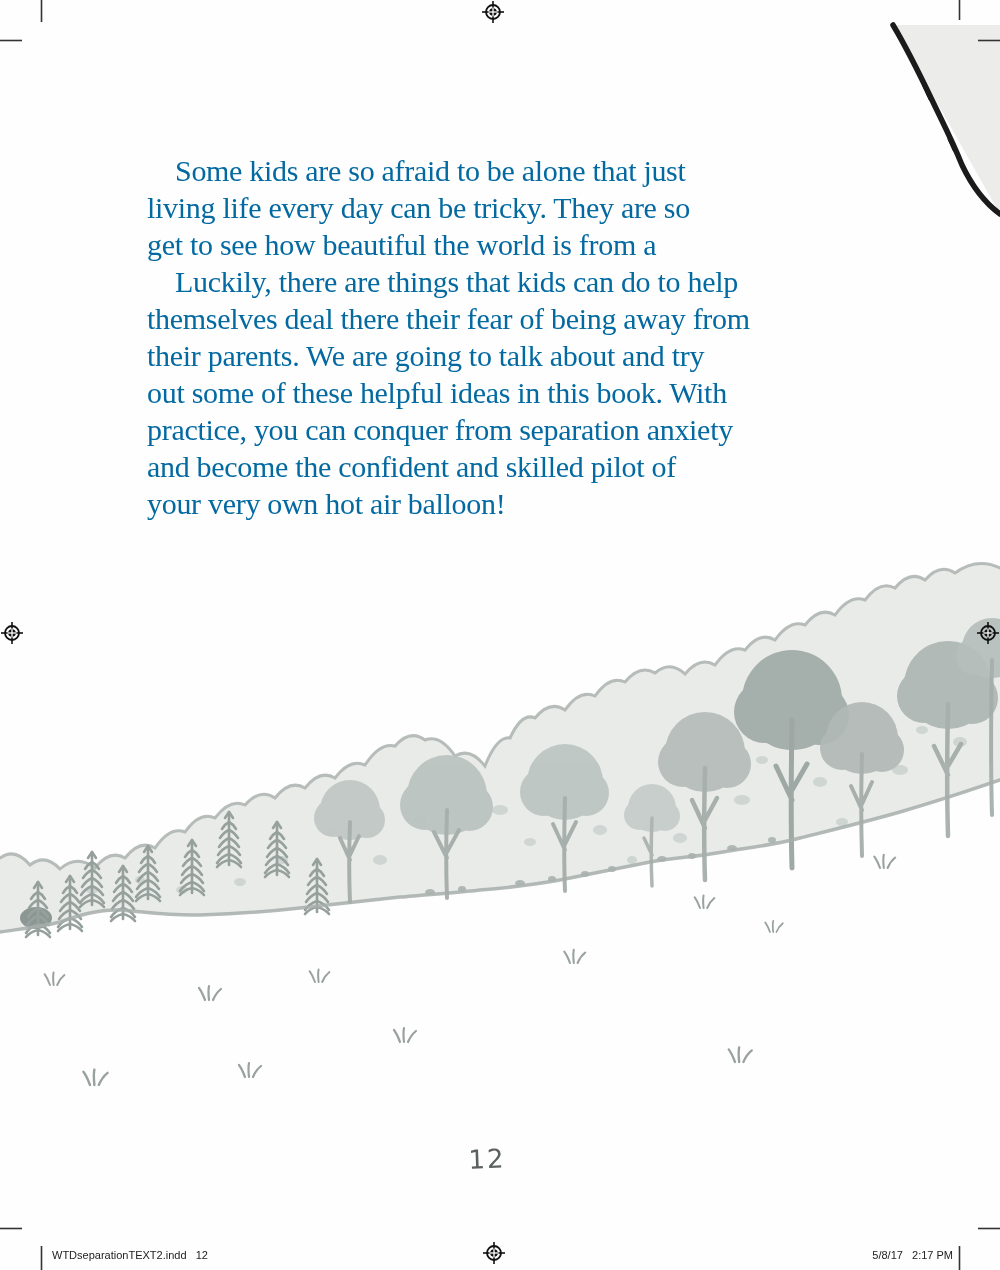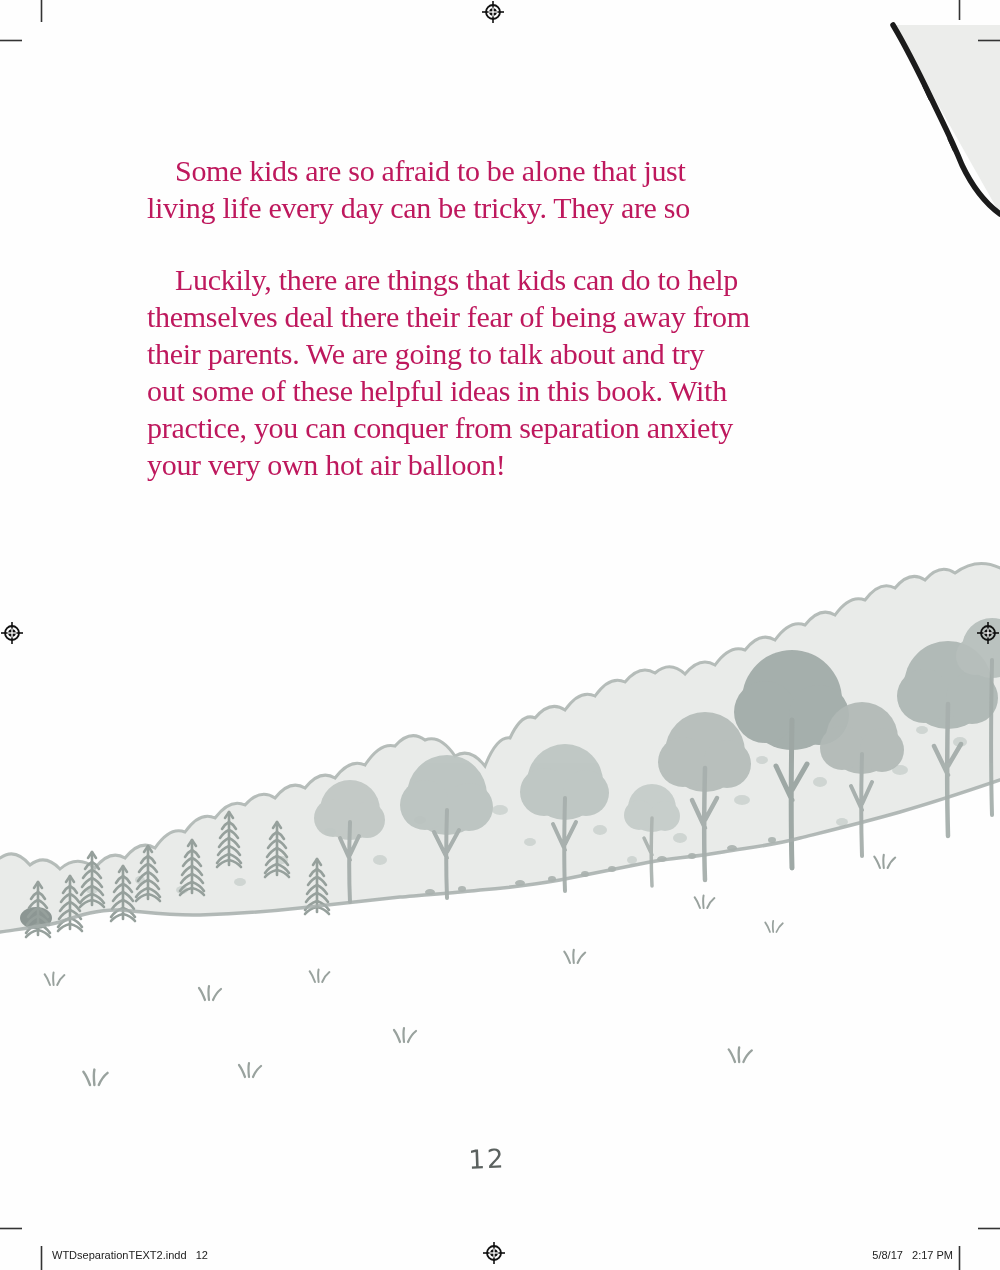--- a/index.html
+++ b/index.html
@@ -4,25 +4,25 @@
 <style>
   html,body{margin:0;padding:0;}
   body{
     width:1000px;height:1270px;position:relative;overflow:hidden;
     background:#fefefe;
     font-family:"Liberation Serif", serif;
   }
   
   .text-block{
     position:absolute;left:147px;top:152px;width:720px;z-index:2;
-    color:#be185d;font-size:30px;line-height:37px;letter-spacing:-0.3px;
+    color:#0369a1;font-size:30px;line-height:37px;letter-spacing:-0.3px;
   }
   .para .line{white-space:nowrap;}
   .para .indent{padding-left:28px;}
-  .para2{margin-top:35px;}
+  .para2{}
   
   .page-number{
     position:absolute;left:452px;top:1144px;width:70px;z-index:2;
     text-align:center;color:#5b615f;font-family:"DejaVu Sans", sans-serif;
     font-size:26px;letter-spacing:2px;transform:rotate(-2deg);
   }
   
   .footer-left{
     position:absolute;left:52px;top:1249px;z-index:4;
     font-family:"Liberation Sans", sans-serif;font-size:11px;color:#222;
@@ -222,27 +222,29 @@
     <use href="#tuft" transform="translate(770,372) scale(0.8)"></use>
     <use href="#tuft" transform="translate(880,308) scale(0.95)"></use>
     <use href="#tuft" transform="translate(735,502) scale(1.05)"></use>
   </g>
 </svg>
 
 <div class="text-block">
   <div class="para">
     <div class="line indent">Some kids are so afraid to be alone that just</div>
     <div class="line">living life every day can be tricky. They are so</div>
+    <div class="line">get to see how beautiful the world is from a</div>
   </div>
   <div class="para para2">
     <div class="line indent">Luckily, there are things that kids can do to help</div>
     <div class="line">themselves deal there their fear of being away from</div>
     <div class="line">their parents. We are going to talk about and try</div>
     <div class="line">out some of these helpful ideas in this book. With</div>
     <div class="line">practice, you can conquer from separation anxiety</div>
+    <div class="line">and become the confident and skilled pilot of</div>
     <div class="line">your very own hot air balloon!</div>
   </div>
 </div>
 
 <div class="page-number">12</div>
 
 <div class="footer-left">WTDseparationTEXT2.indd   12</div>
 <div class="footer-right">5/8/17   2:17 PM</div>
 
 <svg class="marks-svg" width="1000" height="1270" viewBox="0 0 1000 1270" aria-hidden="true">

